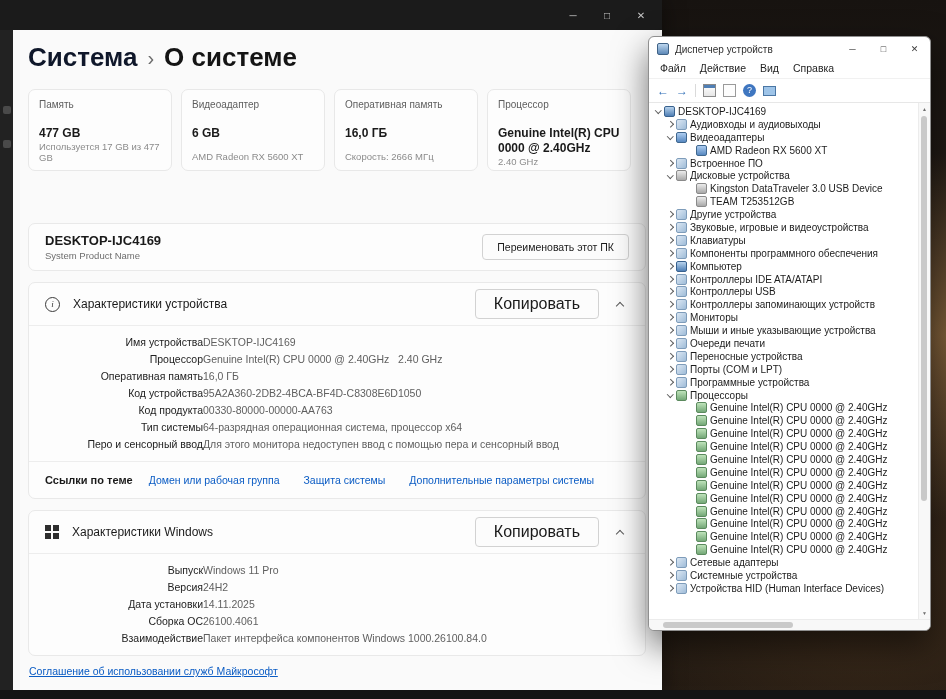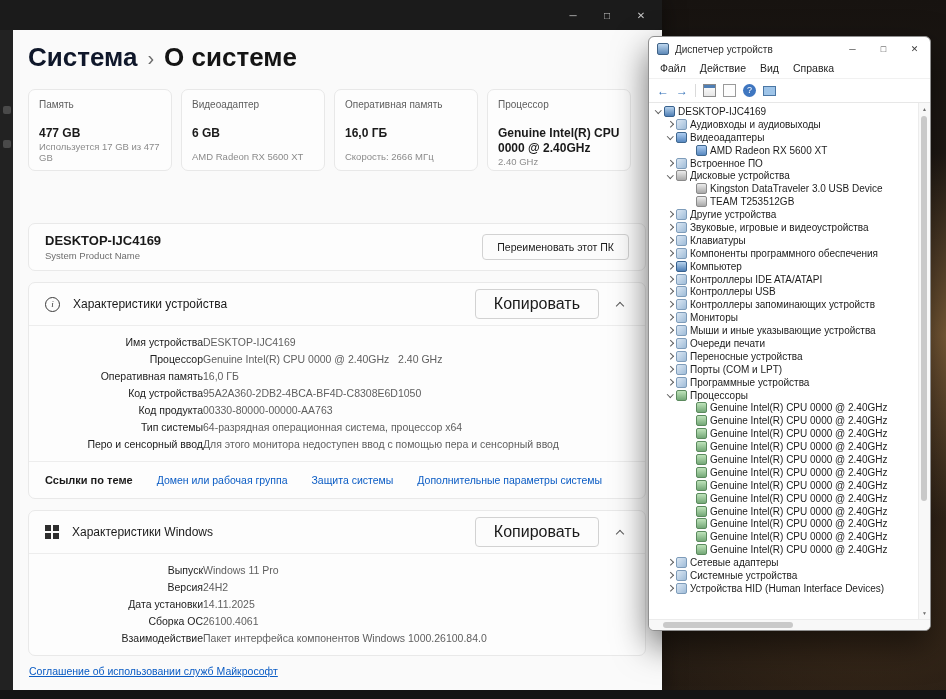--- a/index.html
+++ b/index.html
@@ -39,21 +39,21 @@
   .win-logo-icon{width:14px;height:14px;display:grid;grid-template-columns:6px 6px;grid-template-rows:6px 6px;gap:1.5px;flex:none;}
   .win-logo-icon span{background:#2e2e2e;}
   .exp-title{flex:1;font-size:12px;color:#1a1a1a;}
   .copy-btn{padding:5px 18px;font-size:16px;border:1px solid #d2d2d2;border-radius:4px;background:#fcfcfc;color:#1a1a1a;cursor:default;}
   .chev-up{width:9px;height:9px;position:relative;margin:0 4px;}
   .chev-up::before{content:"";position:absolute;left:1px;top:3px;width:5px;height:5px;border-right:1.4px solid #5a5a5a;border-bottom:1.4px solid #5a5a5a;transform:rotate(-135deg);}
   .spec-rows{border-top:1px solid #ededed;padding:8px 0;}
   .spec-row{display:flex;padding:2px 16px;font-size:10.5px;line-height:13px;}
   .spec-label{width:158px;flex:none;color:#212121;text-align:right;}
   .spec-value{color:#5f5f5f;white-space:pre-wrap;}
-  .links-row{border-top:1px solid #ededed;padding:12px 16px;display:flex;align-items:center;gap:24px;}
+  .links-row{border-top:1px solid #ededed;padding:12px 16px;display:flex;align-items:center;gap:16px;}
   .links-label{font-size:11px;font-weight:700;color:#1a1a1a;}
   .links-list{display:flex;gap:24px;}
   .rel-link{font-size:10.5px;color:#0b5cc4;cursor:default;text-decoration:none;}
   .footer-link{display:inline-block;margin:9px 0 0 1px;font-size:10.5px;color:#0b5cc4;text-decoration:underline;cursor:default;}
   .taskbar{position:absolute;left:0;right:0;bottom:0;height:9px;background:#141414;z-index:8;}
   
   .dm-window{position:absolute;left:648px;top:36px;width:283px;height:595px;background:#fff;border:1px solid #8f8f8f;border-radius:6px;box-shadow:0 14px 34px rgba(0,0,0,.55);z-index:4;display:flex;flex-direction:column;overflow:hidden;box-sizing:border-box;}
   .dm-titlebar{height:24px;display:flex;align-items:center;padding-left:8px;gap:6px;flex:none;}
   .dm-app-icon{width:12px;height:12px;background:linear-gradient(#bcd6ee,#5d89b8);border:1px solid #3f6286;border-radius:2px;box-sizing:border-box;flex:none;}
   .dm-title{font-size:10px;color:#2f2f2f;}

